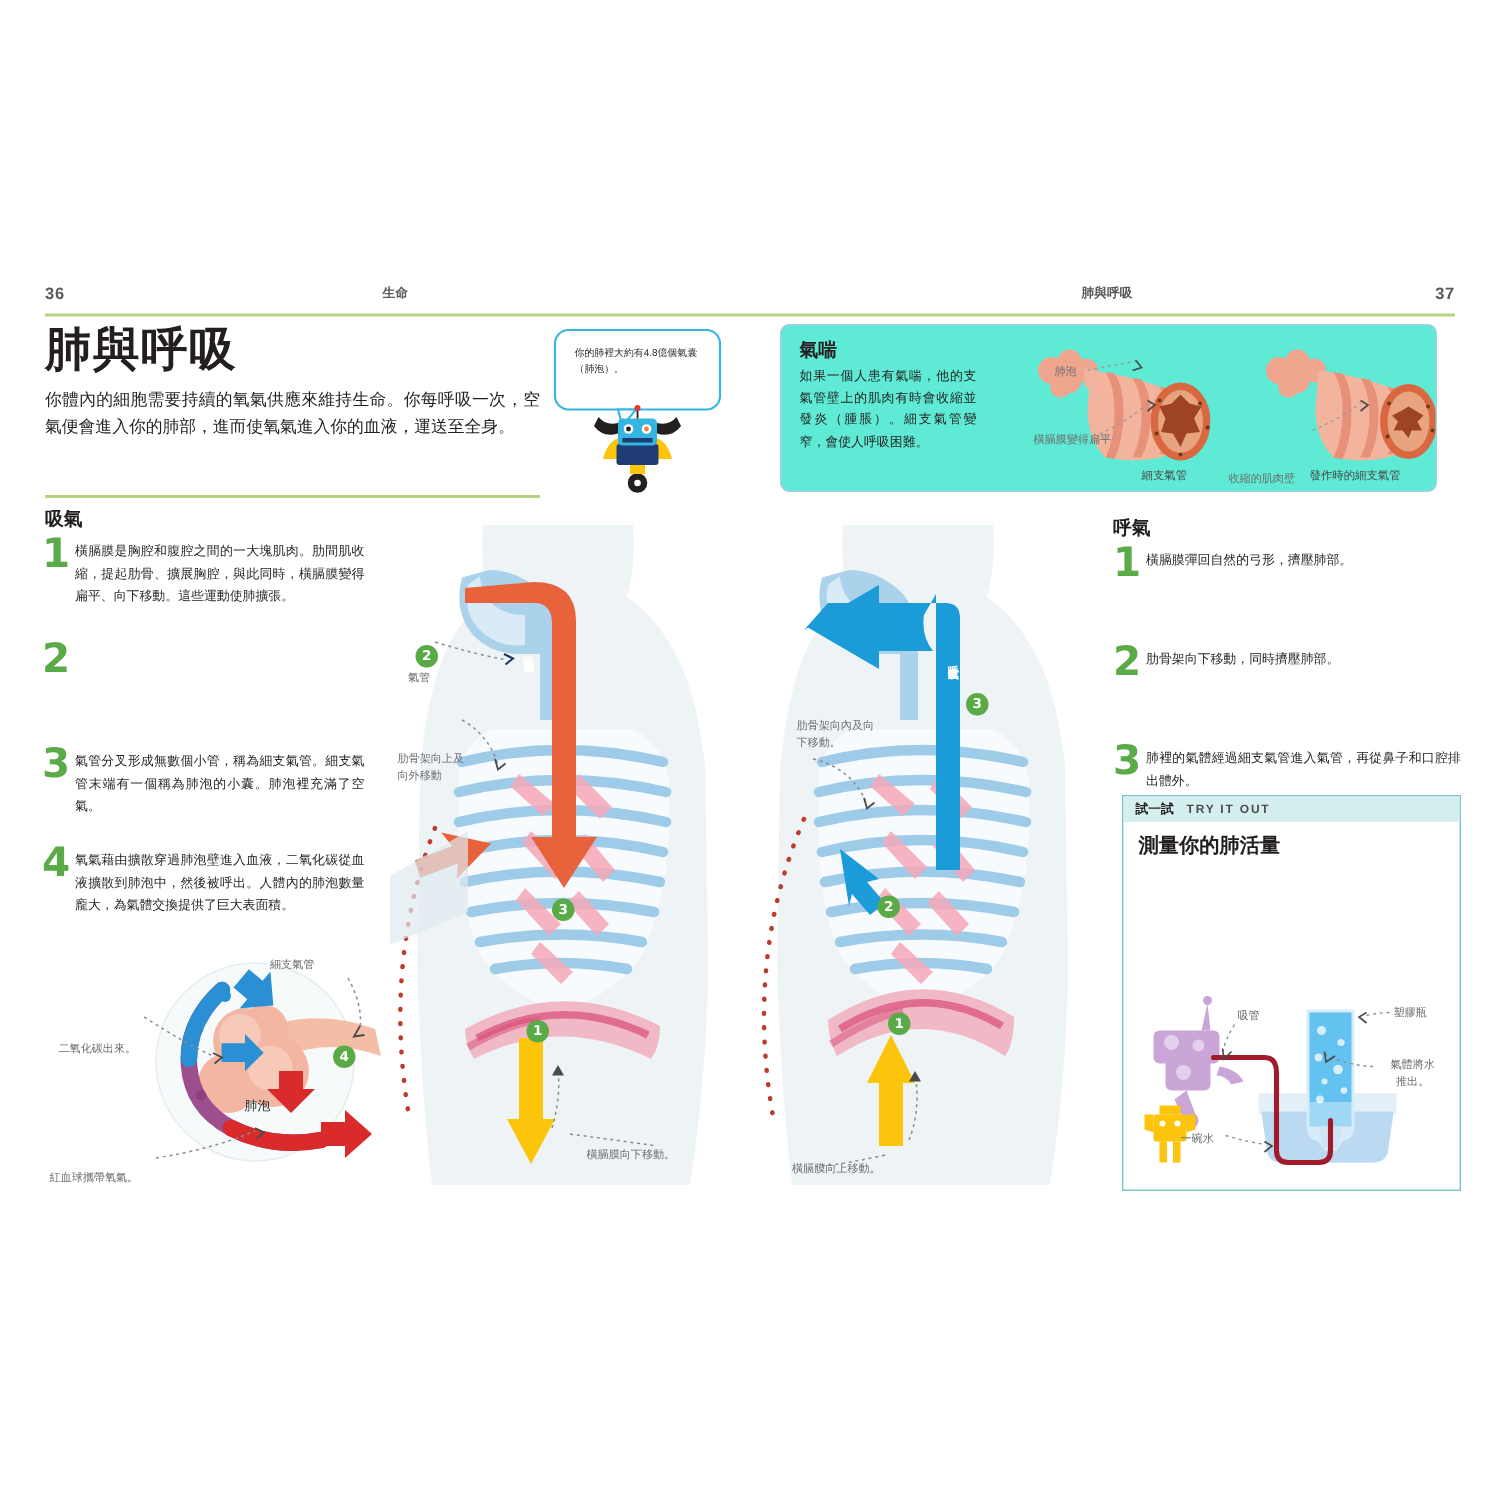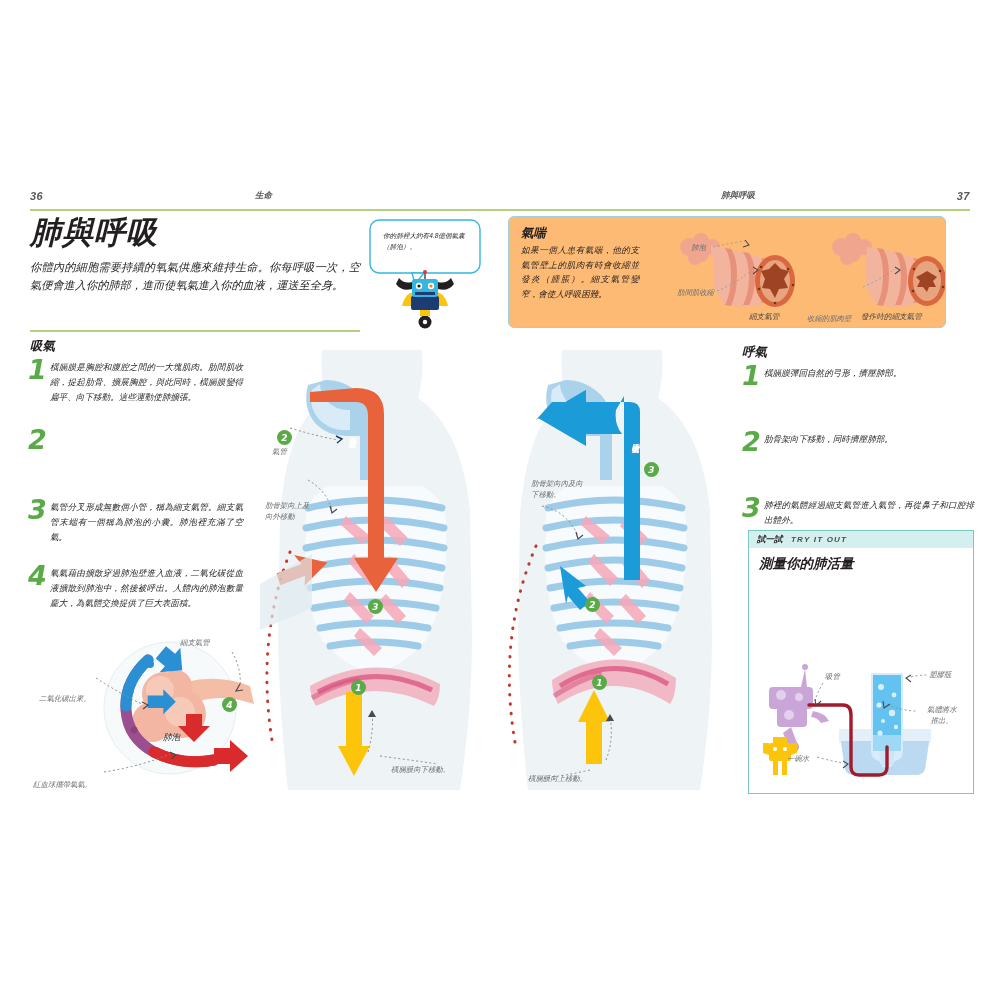--- a/index.html
+++ b/index.html
@@ -1,17 +1,17 @@
 <!DOCTYPE html>
 <html><head>
 <meta charset="utf-8">
 <style>
   html,body{margin:0;padding:0;background:#fff;}
   body{width:1000px;height:1000px;font-family:"Liberation Sans","DejaVu Sans",sans-serif;color:#231f20;}
-  .page{position:relative;width:1000px;height:1000px;overflow:hidden;background:#ffffff;font-style:italic;}
+  .page{position:relative;width:1000px;height:1000px;overflow:hidden;background:#ffffff;}
 
   
   .runhead{position:absolute;left:30px;top:190px;width:940px;height:18px;}
   .runhead .folio{position:absolute;font-size:11px;font-weight:bold;color:#58595b;letter-spacing:.5px;}
   .runhead .folio.left{left:0;}
   .runhead .folio.right{right:0;}
   .runhead .sect{position:absolute;font-size:8.5px;font-weight:bold;color:#58595b;}
   .runhead .sect.left{left:225px;}
   .runhead .sect.right{right:215px;}
   .rule{position:absolute;height:2px;background:#b5d37f;}
@@ -28,21 +28,21 @@
 
   .steps{position:absolute;}
   .steps.left{left:28px;top:360px;width:215px;}
   .steps.right{left:742px;top:366px;width:232px;}
   .step{position:relative;min-height:52px;margin-bottom:12px;}
   .steps.right .step{min-height:46px;margin-bottom:20px;}
   .step .num{position:absolute;left:0;top:-4px;font-size:27px;font-weight:bold;color:#5aab47;line-height:1;font-family:"DejaVu Sans",sans-serif;}
   .step .txt{margin-left:22px;font-size:8.6px;line-height:1.72;color:#231f20;text-align:justify;}
 
   
-  .asthma{position:absolute;left:508px;top:216px;width:436px;height:110px;border:1.2px solid #9bd2e0;border-radius:6px;background:#fdba74;}
+  .asthma{position:absolute;left:520px;top:216px;width:436px;height:110px;border:1.2px solid #9bd2e0;border-radius:6px;background:#5eead4;}
   .asthma h3{position:absolute;left:12px;top:8px;margin:0;font-size:12.5px;font-weight:bold;color:#231f20;}
   .asthma p{position:absolute;left:12px;top:26px;width:118px;margin:0;font-size:8.6px;line-height:1.7;text-align:justify;color:#231f20;}
 
   
   .tryout{position:absolute;left:748px;top:530px;width:224px;height:262px;border:1.3px solid #7cc7c8;background:#ffffff;}
   .tryout .tag{position:absolute;left:0;top:0;width:100%;height:17px;background:#d5efee;}
   .tryout .tag .zh{position:absolute;left:8px;top:3px;font-size:8.5px;font-weight:bold;color:#231f20;}
   .tryout .tag .en{position:absolute;left:42px;top:4px;font-size:8px;font-weight:bold;letter-spacing:1.2px;color:#4b4b4b;}
   .tryout h3{position:absolute;left:10px;top:24px;margin:0;font-size:13.5px;font-weight:bold;color:#231f20;}
   .tryout p{position:absolute;left:10px;top:44px;width:204px;margin:0;font-size:9.2px;line-height:1.75;text-align:justify;color:#231f20;}
@@ -299,21 +299,21 @@
         <g fill="#6b3a17">
           <circle cx="99" cy="42" r="1.3"></circle>
             <circle cx="125" cy="44" r="1.3"></circle>
           <circle cx="128" cy="60" r="1.3"></circle>
             <circle cx="98" cy="64" r="1.3"></circle>
         </g>
       </svg>
     </div>
 
     <div class="lbl" style="left:182px;top:25px;">肺泡</div>
-    <div class="lbl" style="left:168px;top:70px;">肋間肌收縮</div>
+    <div class="lbl" style="left:168px;top:70px;">橫膈膜變得扁平</div>
     <div class="lbl" style="left:298px;top:67px;margin-top:29px;">收縮的肌肉壁</div>
     <div class="lbl" style="left:240px;top:94px;font-size:7.6px;color:#4a4a4a;">細支氣管</div>
     <div class="lbl" style="left:352px;top:94px;font-size:7.6px;color:#4a4a4a;">發作時的細支氣管</div>
 
     <svg width="436" height="110" style="position:absolute;left:0;top:0;pointer-events:none;">
       <g stroke="#9b9b9b" stroke-width="0.9" fill="none" stroke-dasharray="2 2.5">
         <path d="M204 30 Q222 26 236 24"></path>
         <path d="M208 74 Q228 66 244 52"></path>
         <path d="M354 70 Q372 62 386 52"></path>
       </g>

